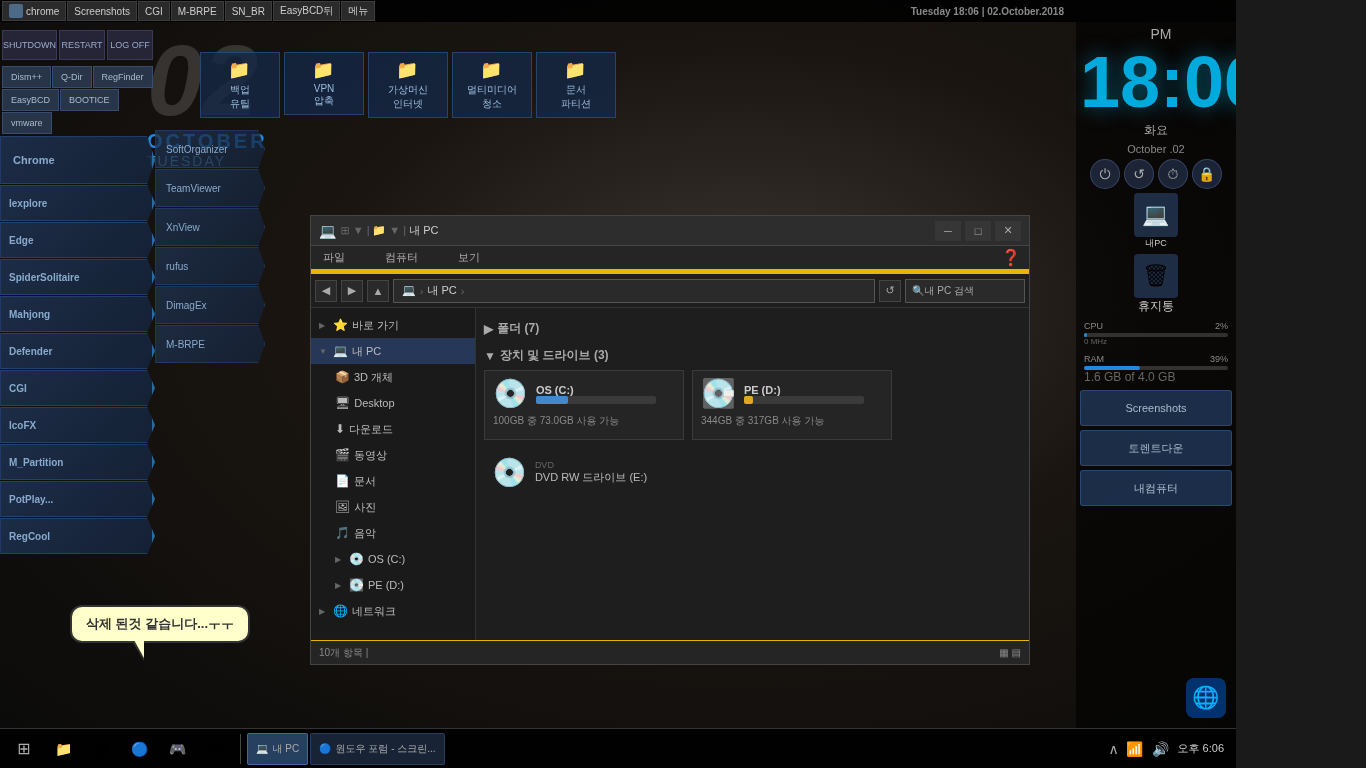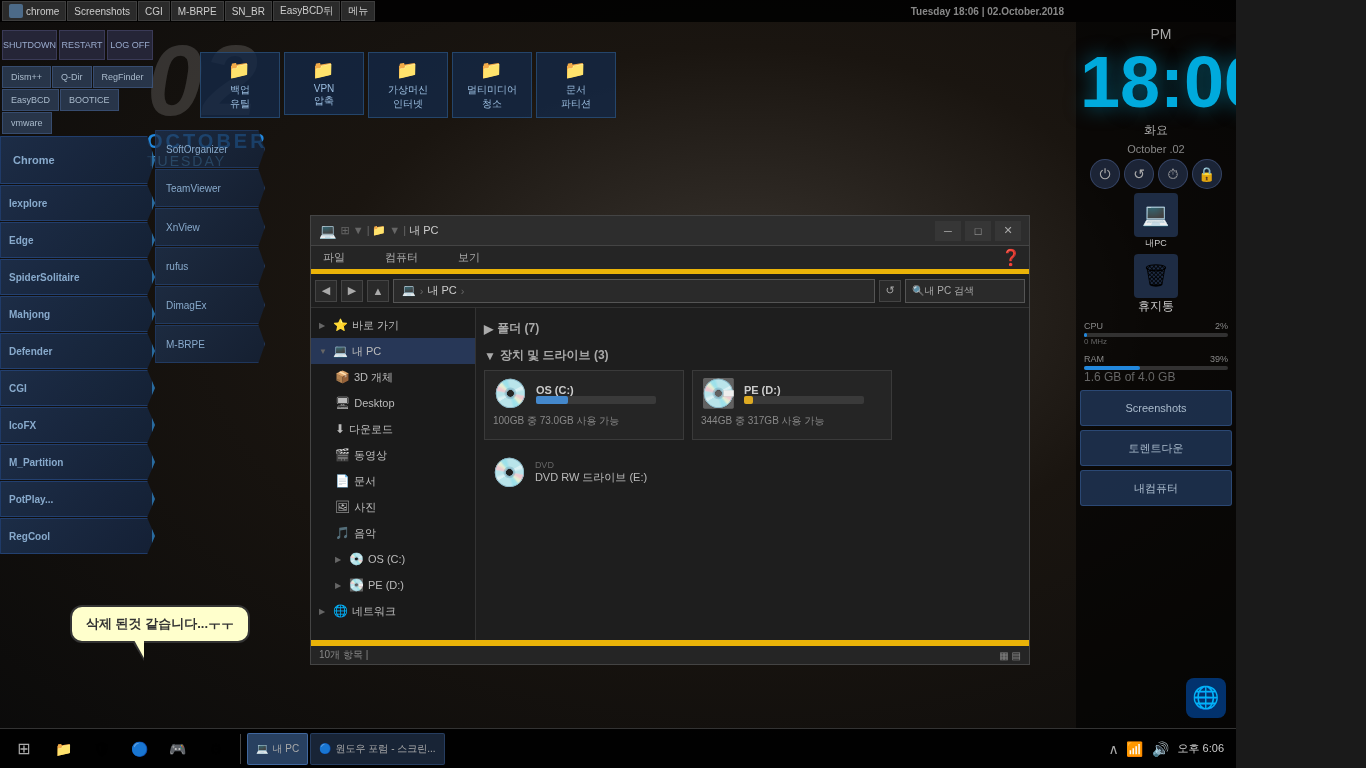--- a/index.html
+++ b/index.html
@@ -534,21 +534,21 @@
       padding: 4px 8px;
       cursor: pointer;
       color: #bbb;
       font-size: 11px;
     }
 
     
     #fe-statusbar {
       height: 24px;
       background: #252525;
-      border-top: 6px solid #eab308;
+      border-top: 1px solid #eab308;
       display: flex;
       align-items: center;
       justify-content: space-between;
       padding: 0 8px;
       color: #888;
       font-size: 10px;
     }
 
     
     #tooltip-bubble {

